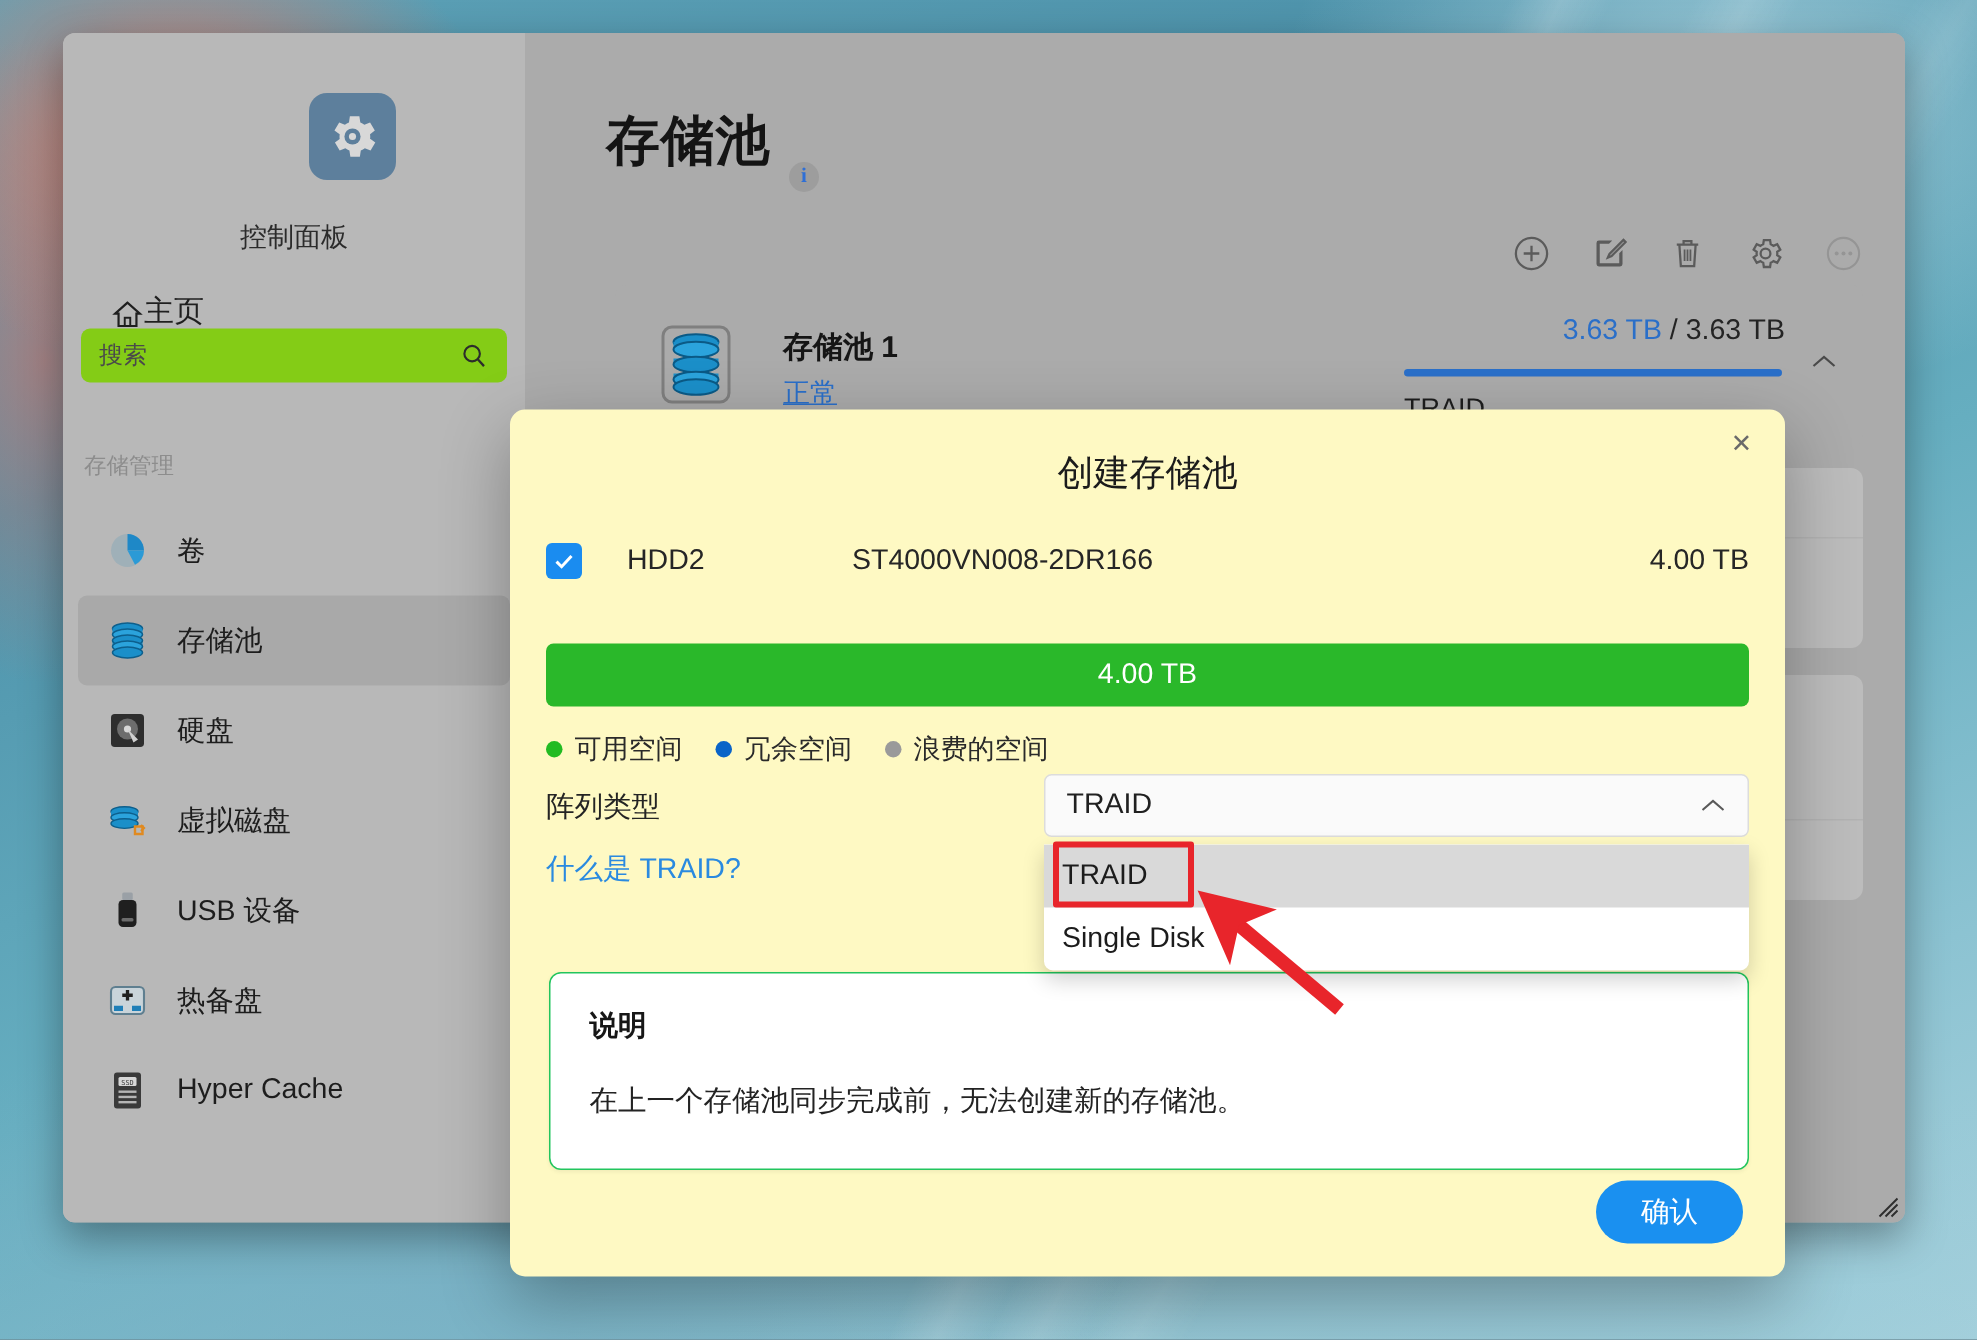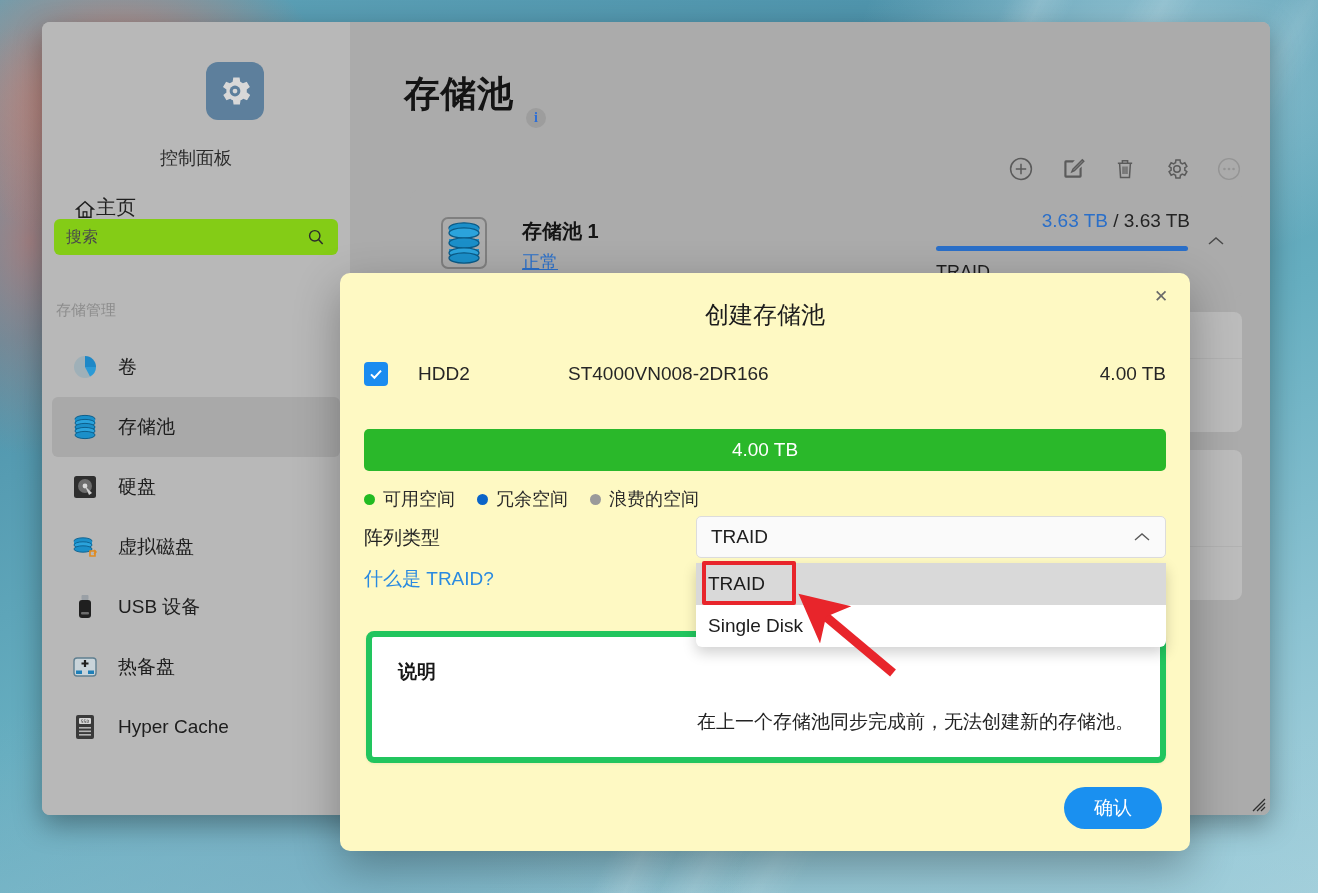--- a/index.html
+++ b/index.html
@@ -186,24 +186,23 @@
     position:absolute; left:356px; right:24px; top:290px;
     background:#fff; border-radius:0 0 6px 6px;
     box-shadow: 0 6px 14px rgba(0,0,0,0.18);
     z-index: 5; overflow:hidden;
   }
   .dd-item { height:42px; display:flex; align-items:center; padding-left:12px;
     font-size:19px; color:#1c1c1c; cursor:pointer; }
   .dd-item.selected { background:#d9d9d9; }
 
   .desc-box {
-    position:absolute; left:26px; right:24px; top:358px; height:132px;
-    background:#fff; border:6px solid #22c55e; border-radius:8px;
+    position:absolute; left:26px; right:24px; top:375px; height:132px;
+    background:#fff; border:1px solid #22c55e; border-radius:8px;
     box-shadow: 0 1px 3px rgba(0,0,0,0.06);
-    text-align: right;
   }
   .desc-title { position:absolute; left:26px; top:22px; font-size:19px; font-weight:bold; color:#171717; }
   .desc-text { position:absolute; left:26px; right:26px; top:72px; font-size:19px; color:#232323; }
 
   .confirm-btn {
     position:absolute; right:28px; bottom:22px; width:98px; height:42px;
     background:#1a90f0; border:none; border-radius:21px; color:#fff;
     font-size:19px; cursor:pointer; font-family:inherit;
     display:flex; align-items:center; justify-content:center;
   }

